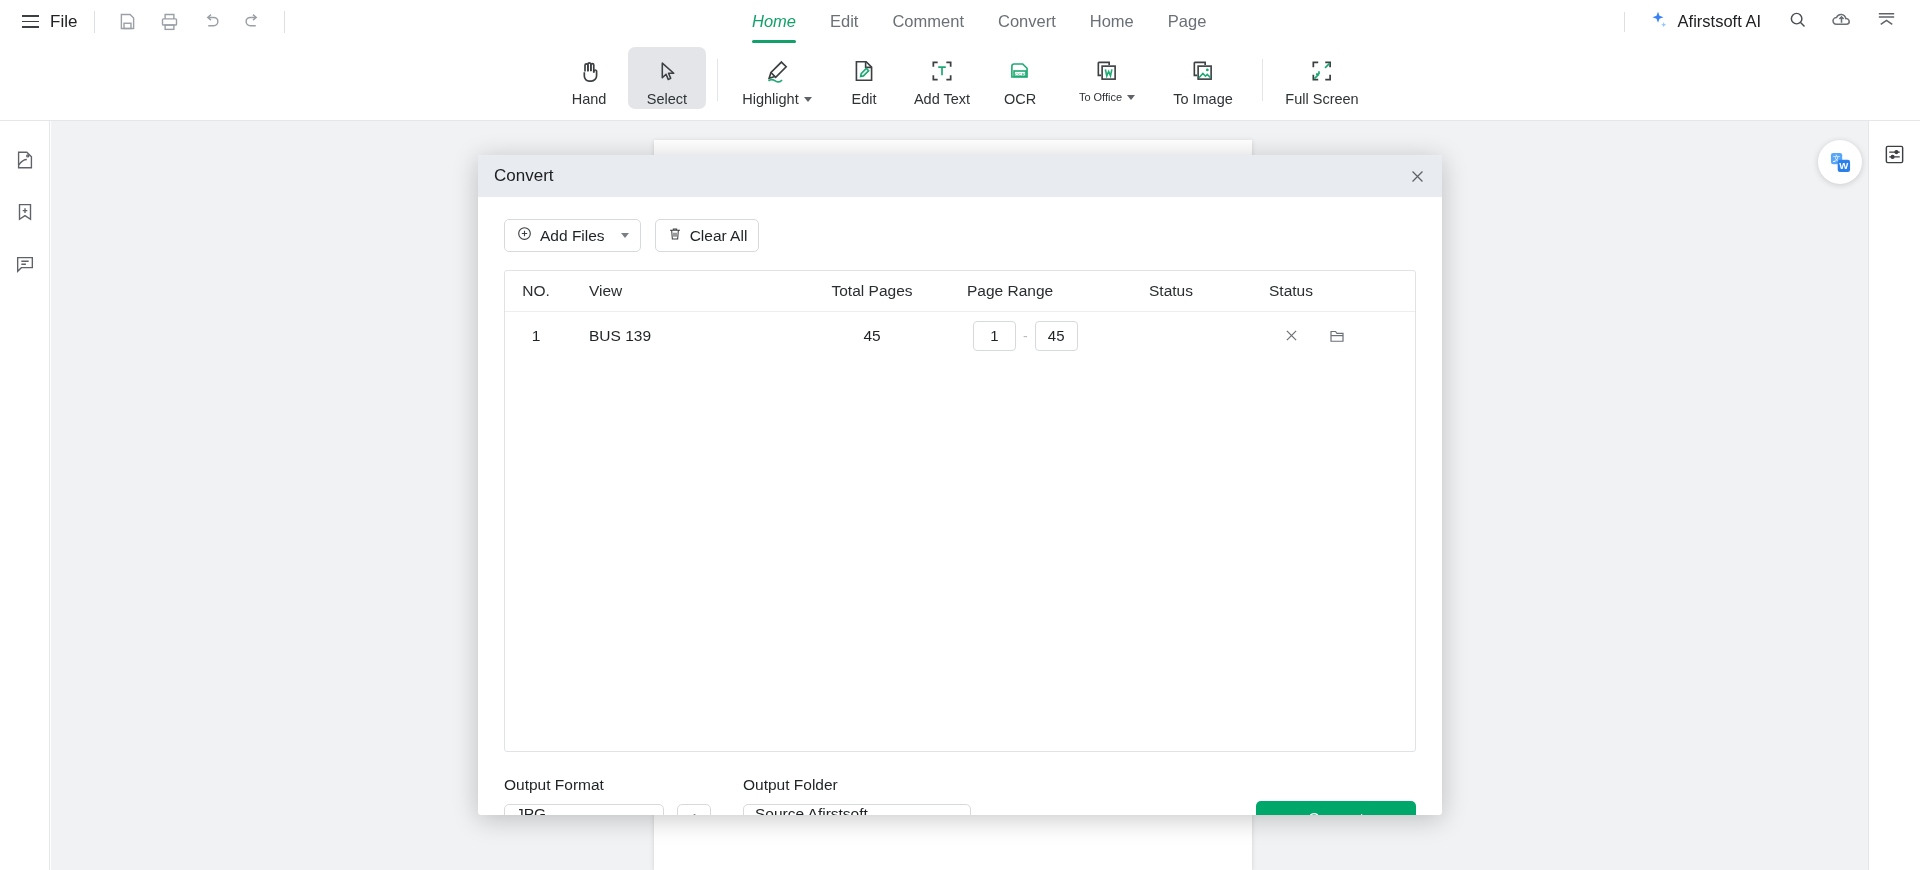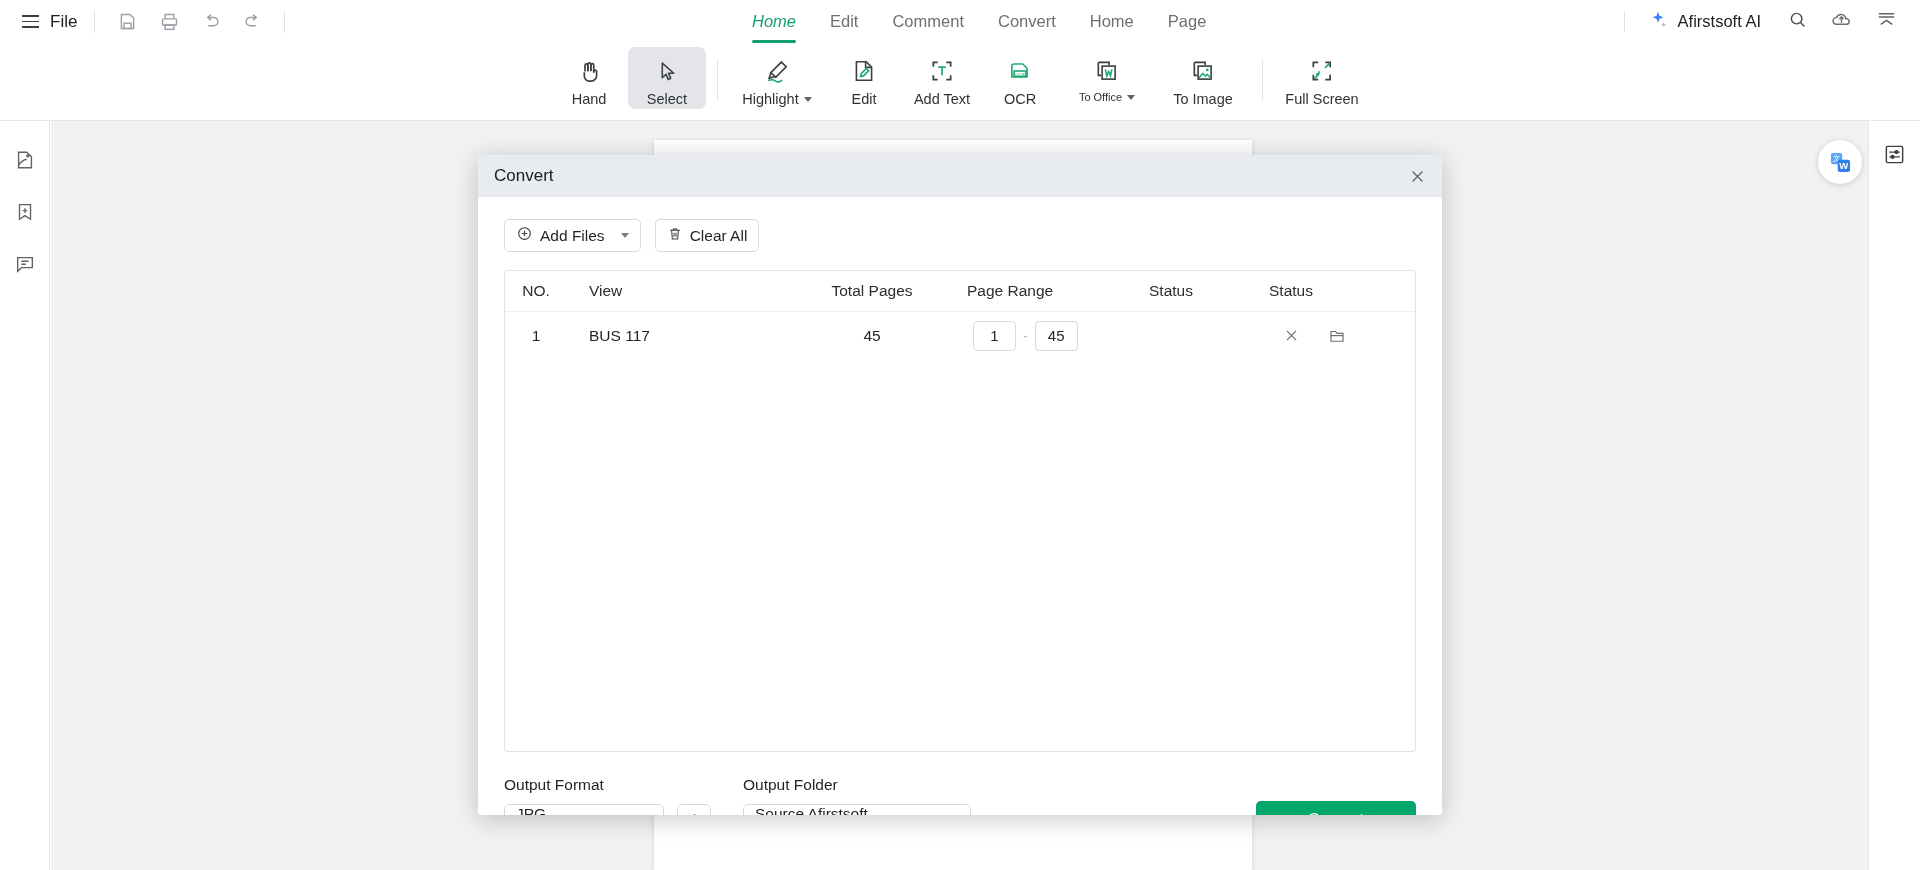--- a/index.html
+++ b/index.html
@@ -442,21 +442,21 @@
         <div class="th c-no">NO.</div>
         <div class="th c-name">View</div>
         <div class="th c-pages">Total Pages</div>
         <div class="th c-range">Page Range</div>
         <div class="th c-status">Status</div>
         <div class="th c-opt">Status</div>
       </div>
 
       <div class="trow">
         <div class="td c-no">1</div>
-        <div class="td c-name">BUS 117</div>
+        <div class="td c-name">BUS 139</div>
         <div class="td c-pages">45</div>
         <div class="td c-range">
           <div class="range-cell">
             <input class="range-in" value="1" style="">
             <span class="dash">-</span>
             <input class="range-in" value="45" style="">
           </div>
         </div>
         <div class="td c-status"></div>
         <div class="td c-opt">

